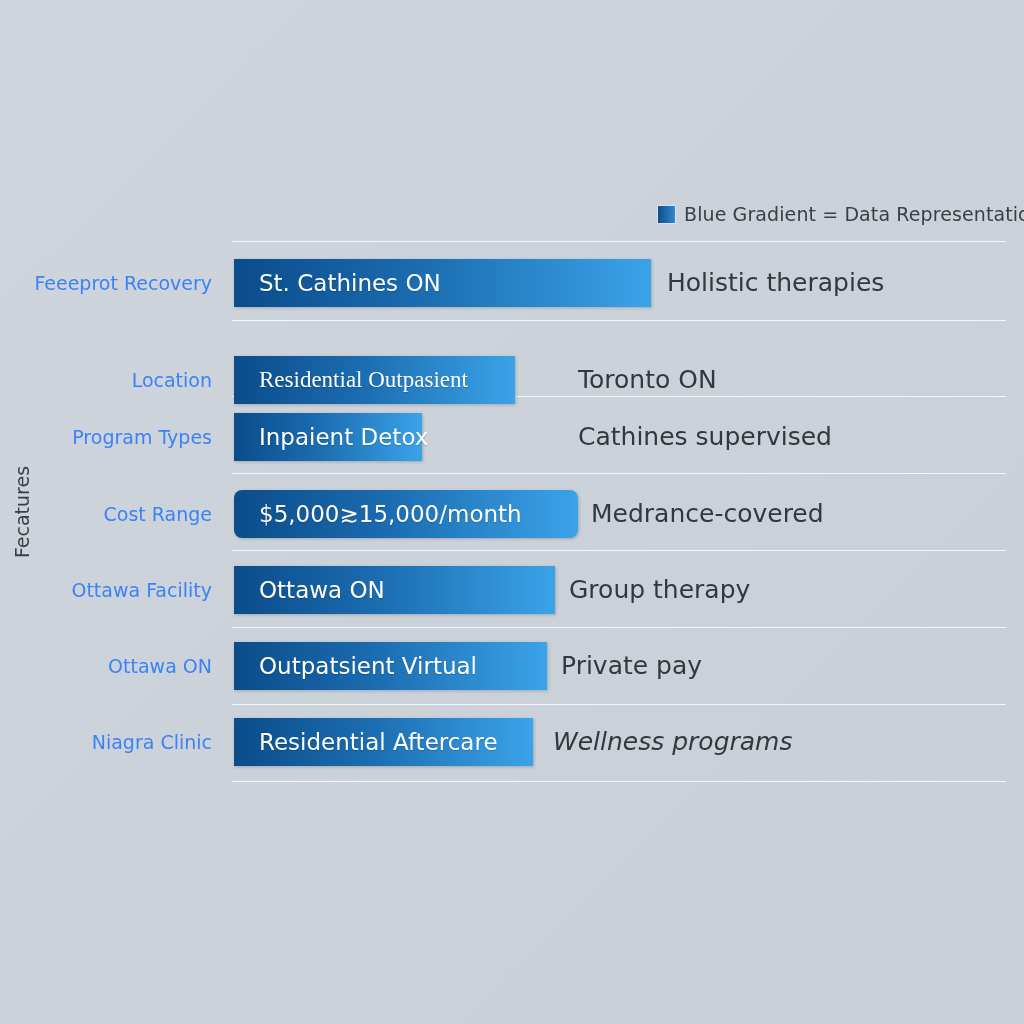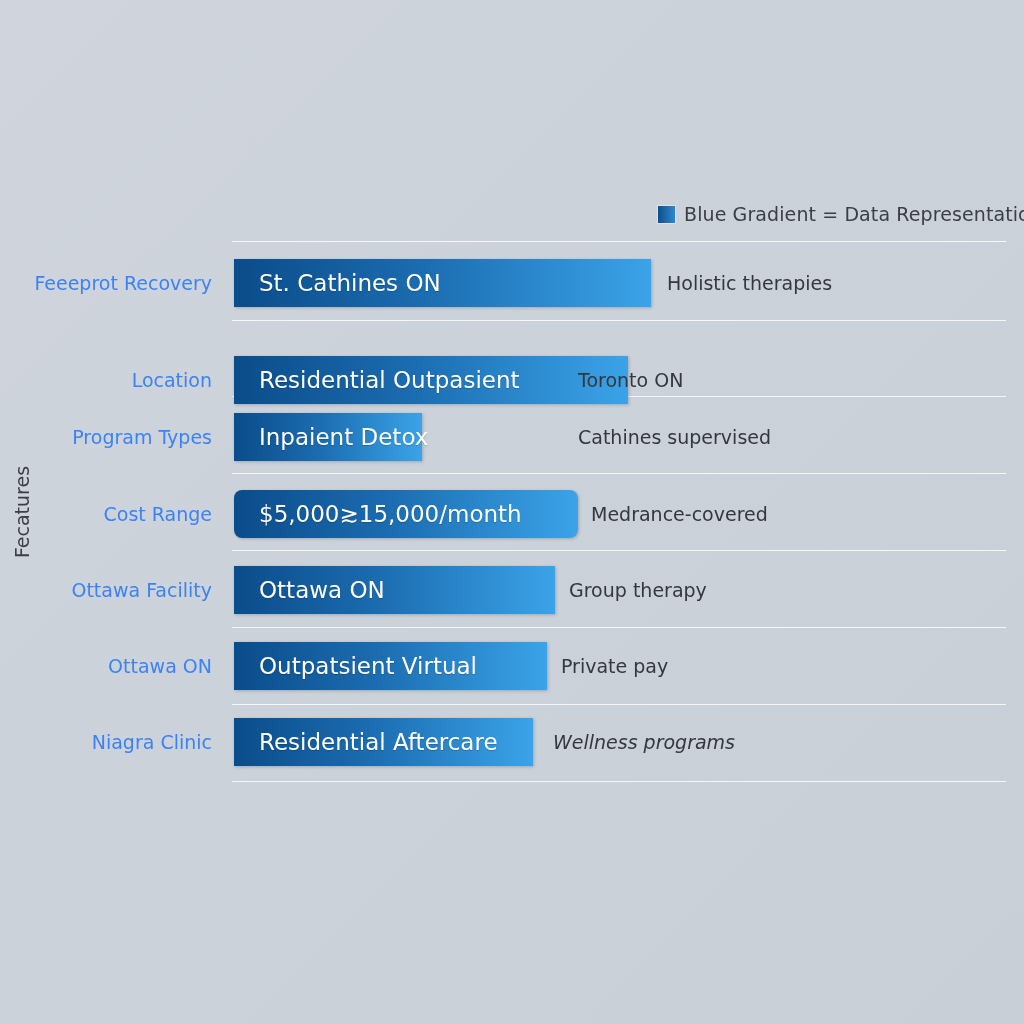--- a/index.html
+++ b/index.html
@@ -111,21 +111,21 @@
     color: #ffffff;
     white-space: nowrap;
     margin-left: 25px;
     text-shadow: 0 1px 1px rgba(0,0,0,0.18);
   }
   .bar-annotation {
     position: absolute;
     top: 0;
     height: 48px;
     line-height: 48px;
-    font-size: 19px;
+    font-size: 25px;
     color: #34383e;
     white-space: nowrap;
   }
 </style>
 </head>
 <body>
 
 <div id="chart-root">
 
   <div id="y-axis-title">
@@ -148,21 +148,21 @@
       <div class="gridline" style="top: 781px;"></div>
       <div class="row" style="top: 259px;">
         <div class="row-label">Feeeprot Recovery</div>
         <div class="bar" style="width: 417px;">
           <span class="bar-label">St. Cathines ON</span>
         </div>
         <div class="bar-annotation" style="left: 667px;">Holistic therapies</div>
       </div>
       <div class="row" style="top: 356px;">
         <div class="row-label">Location</div>
-        <div class="bar" style="width: 394px;">
+        <div class="bar" style="width: 281px; font-family: Liberation Serif, serif;">
           <span class="bar-label">Residential Outpasient</span>
         </div>
         <div class="bar-annotation" style="left: 578px;">Toronto ON</div>
       </div>
       <div class="row" style="top: 413px;">
         <div class="row-label">Program Types</div>
         <div class="bar" style="width: 188px;">
           <span class="bar-label">Inpaient Detox</span>
         </div>
         <div class="bar-annotation" style="left: 578px;">Cathines supervised</div>

